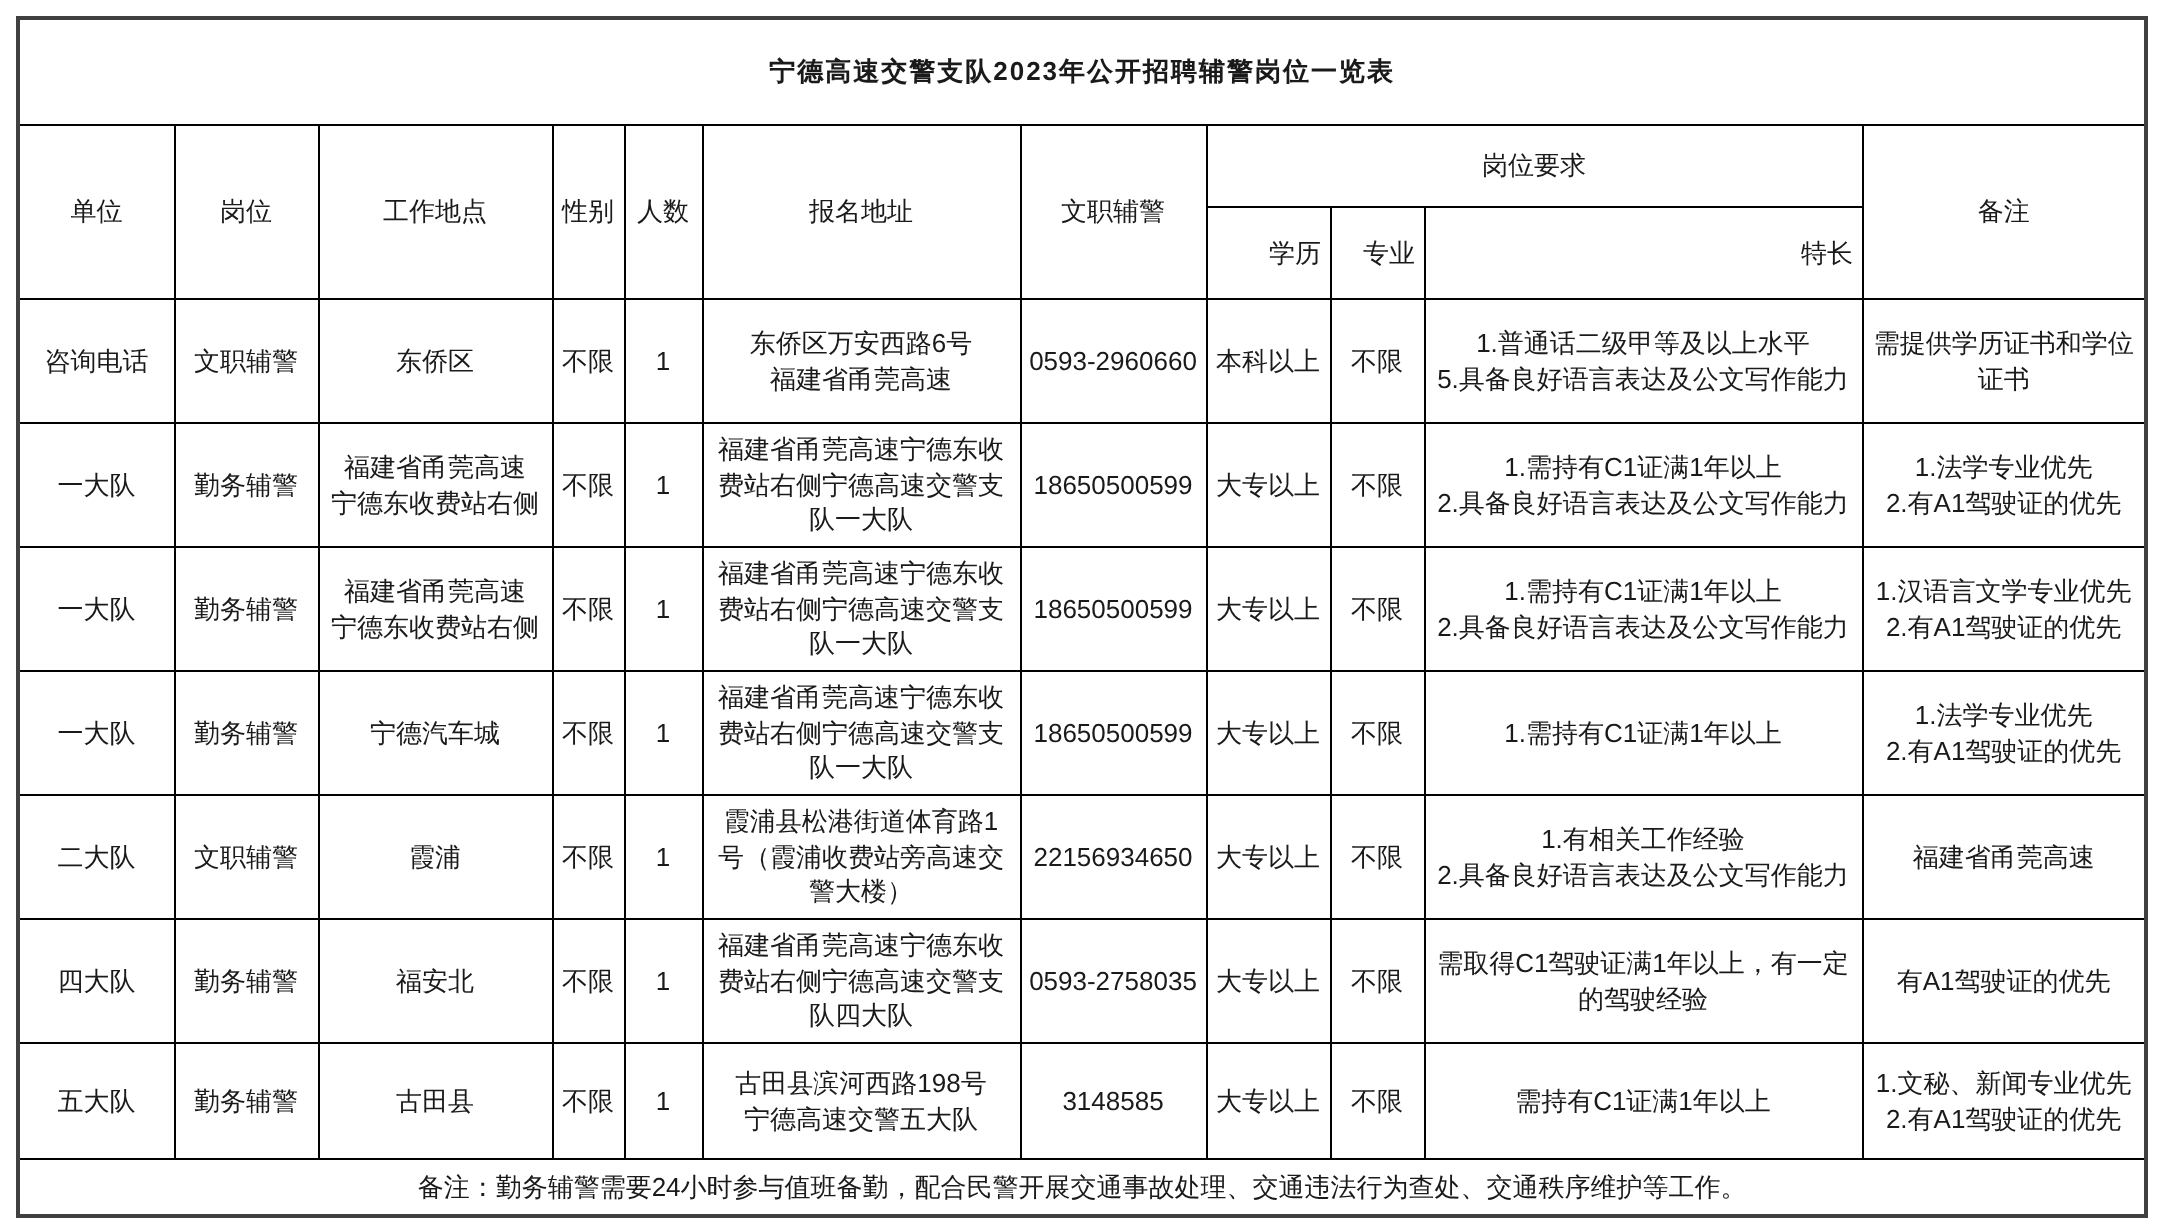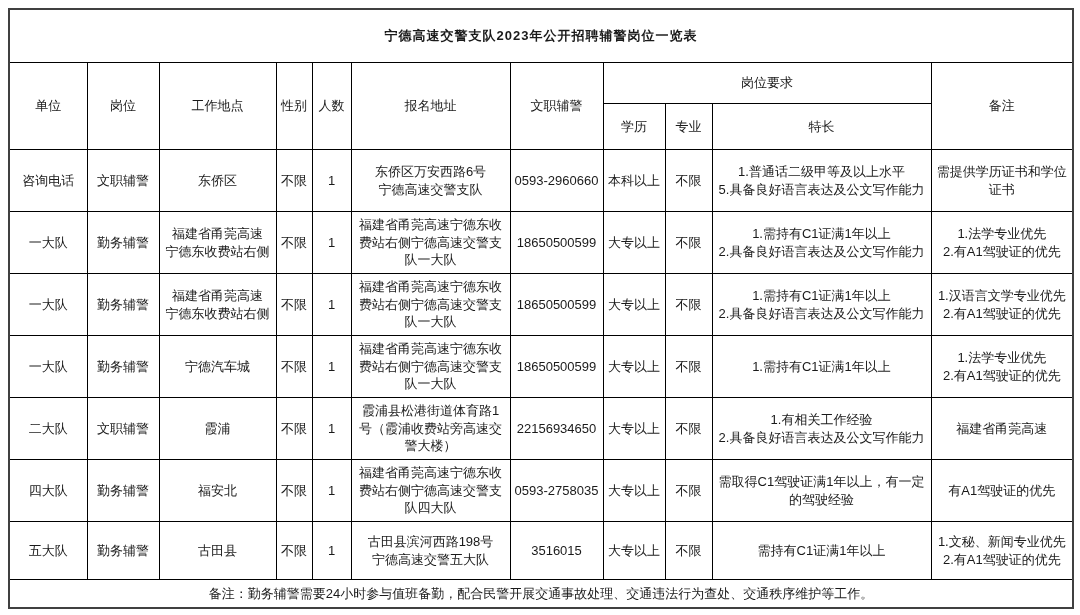--- a/index.html
+++ b/index.html
@@ -33,21 +33,21 @@
     word-break: break-all;
     overflow: hidden;
   }
   .title-cell {
     height: 48px;
     font-size: 17px;
     font-weight: bold;
     letter-spacing: 1px;
   }
   tr.head-top th { height: 36px; font-weight: normal; margin-top: 44px; }
-  tr.head-bottom th { height: 41px; font-weight: normal; }
+  tr.head-bottom th { height: 41px; font-weight: normal; text-align: right; }
   tbody tr { height: 62px; }
   tbody tr:last-child { height: 58px; margin-left: 44px; }
   td.col-specialty, td.col-notes { text-align: left; }
   .footer-cell {
     height: 23px;
     text-align: left;
     font-size: 13px;
   }
   
   col.c-unit      { width: 78px; }
@@ -102,21 +102,21 @@
       </tr>
     </thead>
     <tbody>
         <tr>
           <td class="col-unit">咨询电话</td>
           <td class="col-position">文职辅警</td>
           <td class="col-location">东侨区</td>
           <td class="col-gender">不限</td>
           <td class="col-count">1</td>
           <td class="col-address">东侨区万安西路6号
-宁德高速交警支队</td>
+福建省甬莞高速</td>
           <td class="col-phone">0593-2960660</td>
           <td class="col-education">本科以上</td>
           <td class="col-major">不限</td>
           <td class="col-specialty">1.普通话二级甲等及以上水平
 5.具备良好语言表达及公文写作能力</td>
           <td class="col-notes">需提供学历证书和学位证书</td>
         </tr>
         <tr>
           <td class="col-unit">一大队</td>
           <td class="col-position">勤务辅警</td>
@@ -191,21 +191,21 @@
           <td class="col-notes">有A1驾驶证的优先</td>
         </tr>
         <tr>
           <td class="col-unit">五大队</td>
           <td class="col-position">勤务辅警</td>
           <td class="col-location">古田县</td>
           <td class="col-gender">不限</td>
           <td class="col-count">1</td>
           <td class="col-address">古田县滨河西路198号
 宁德高速交警五大队</td>
-          <td class="col-phone">3516015</td>
+          <td class="col-phone">3148585</td>
           <td class="col-education">大专以上</td>
           <td class="col-major">不限</td>
           <td class="col-specialty">需持有C1证满1年以上</td>
           <td class="col-notes">1.文秘、新闻专业优先
 2.有A1驾驶证的优先</td>
         </tr>
       </tbody>
     <tfoot>
       <tr>
         <td class="footer-cell" colspan="11">备注：勤务辅警需要24小时参与值班备勤，配合民警开展交通事故处理、交通违法行为查处、交通秩序维护等工作。</td>

